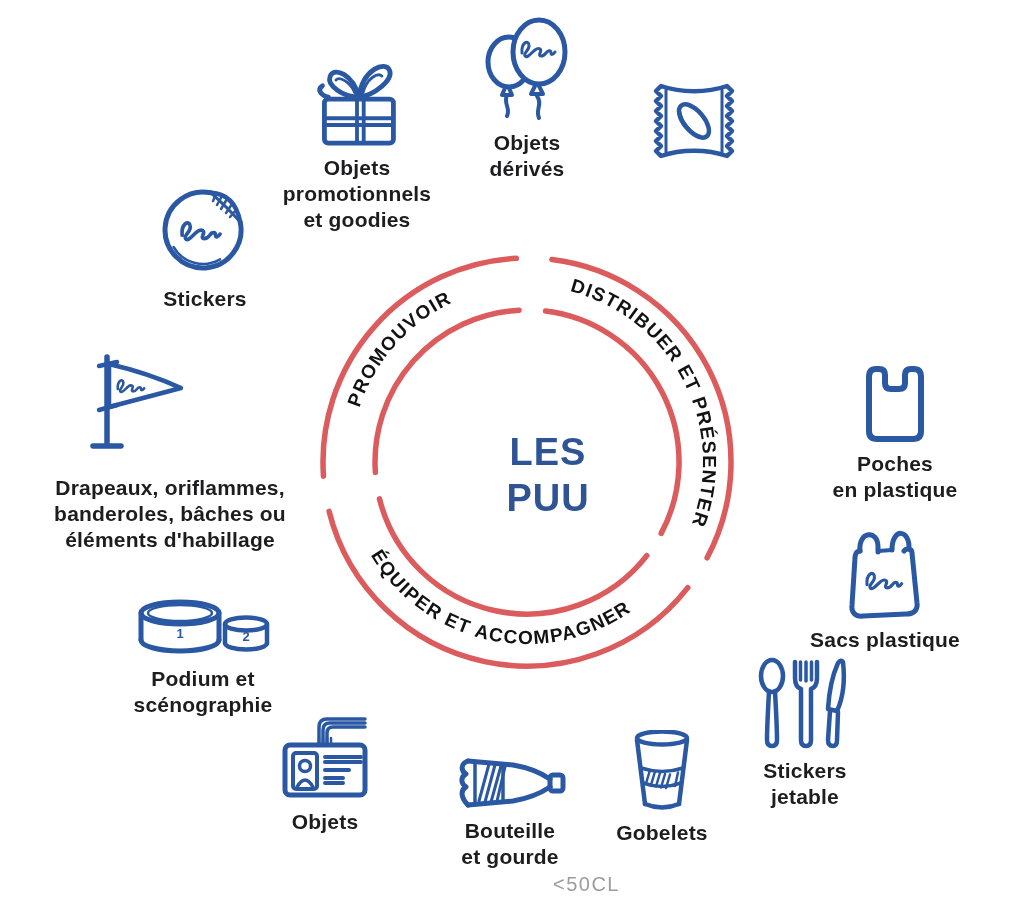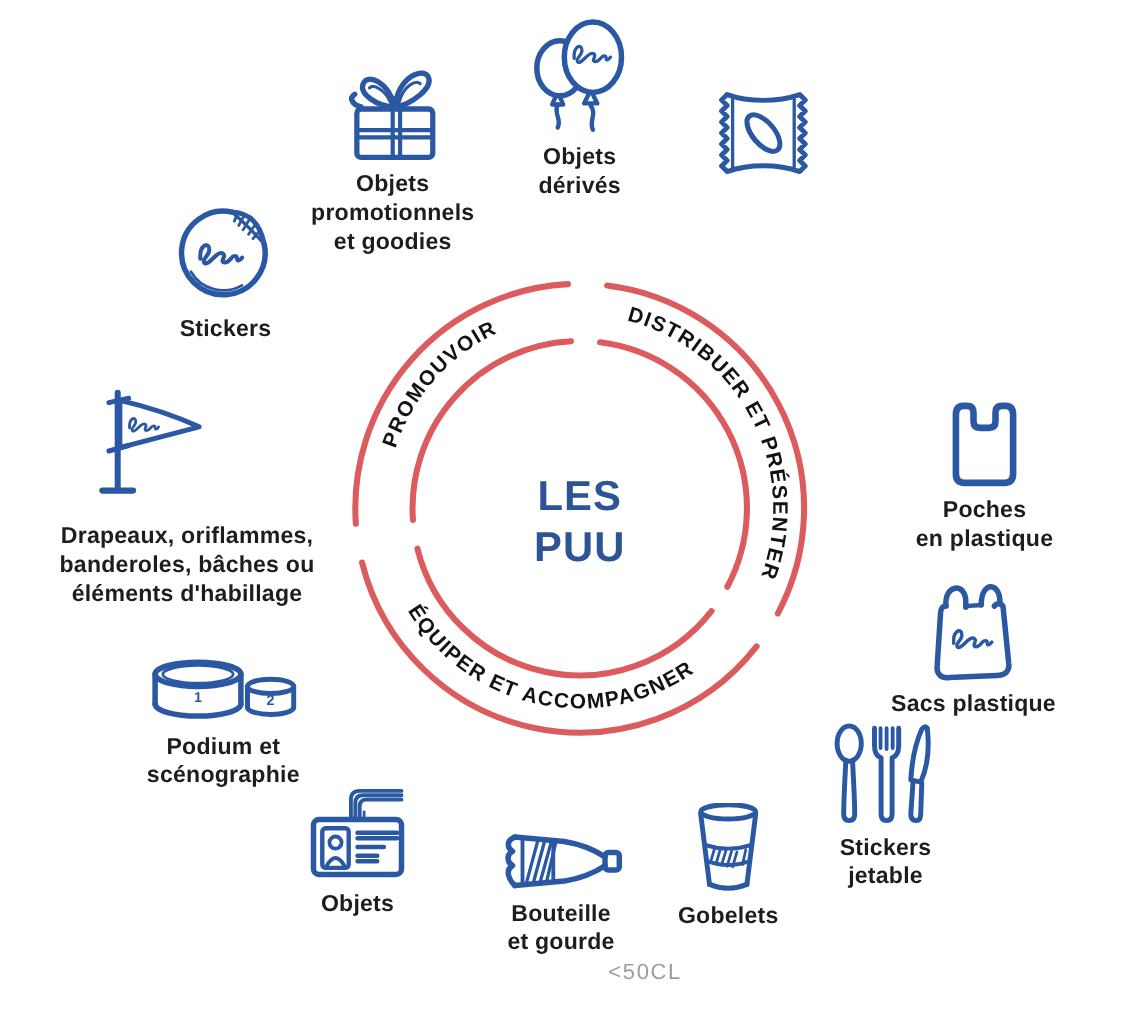--- a/index.html
+++ b/index.html
@@ -14,21 +14,21 @@
     stroke:var(--blue);fill:none;stroke-linecap:round;stroke-linejoin:round;}
   .icon .wfill{fill:#fff;}
   .icon .num{fill:var(--blue);stroke:none;font:700 13px "Liberation Sans",sans-serif;}
   .label{font:700 21px/26px "Liberation Sans",sans-serif;color:var(--ink);
          white-space:pre-line;letter-spacing:.2px;margin-top:8px;}
   .sub{font:400 20px/24px "Liberation Sans",sans-serif;color:var(--muted);
        letter-spacing:1.5px;margin-top:2px;text-align:right;}
   .ring{position:absolute;left:315px;top:250px;}
   .ring .arc{stroke:var(--red);stroke-width:5.5;fill:none;stroke-linecap:round;}
   .arcText{font:800 19px "Liberation Sans",sans-serif;letter-spacing:1.3px;fill:#121212;}
-  .centerTitle{position:absolute;left:427px;top:429px;width:200px;text-align:center;
+  .centerTitle{position:absolute;left:448px;top:429px;width:200px;text-align:center;
      font:800 38px/46px "Liberation Sans",sans-serif;color:var(--title-blue);
      letter-spacing:1px;white-space:pre-line;}
 </style>
 </head>
 <body>
 
 <div class="canvas">
 
   <svg class="ring" width="424" height="424" viewBox="0 0 424 424">
     <defs>

